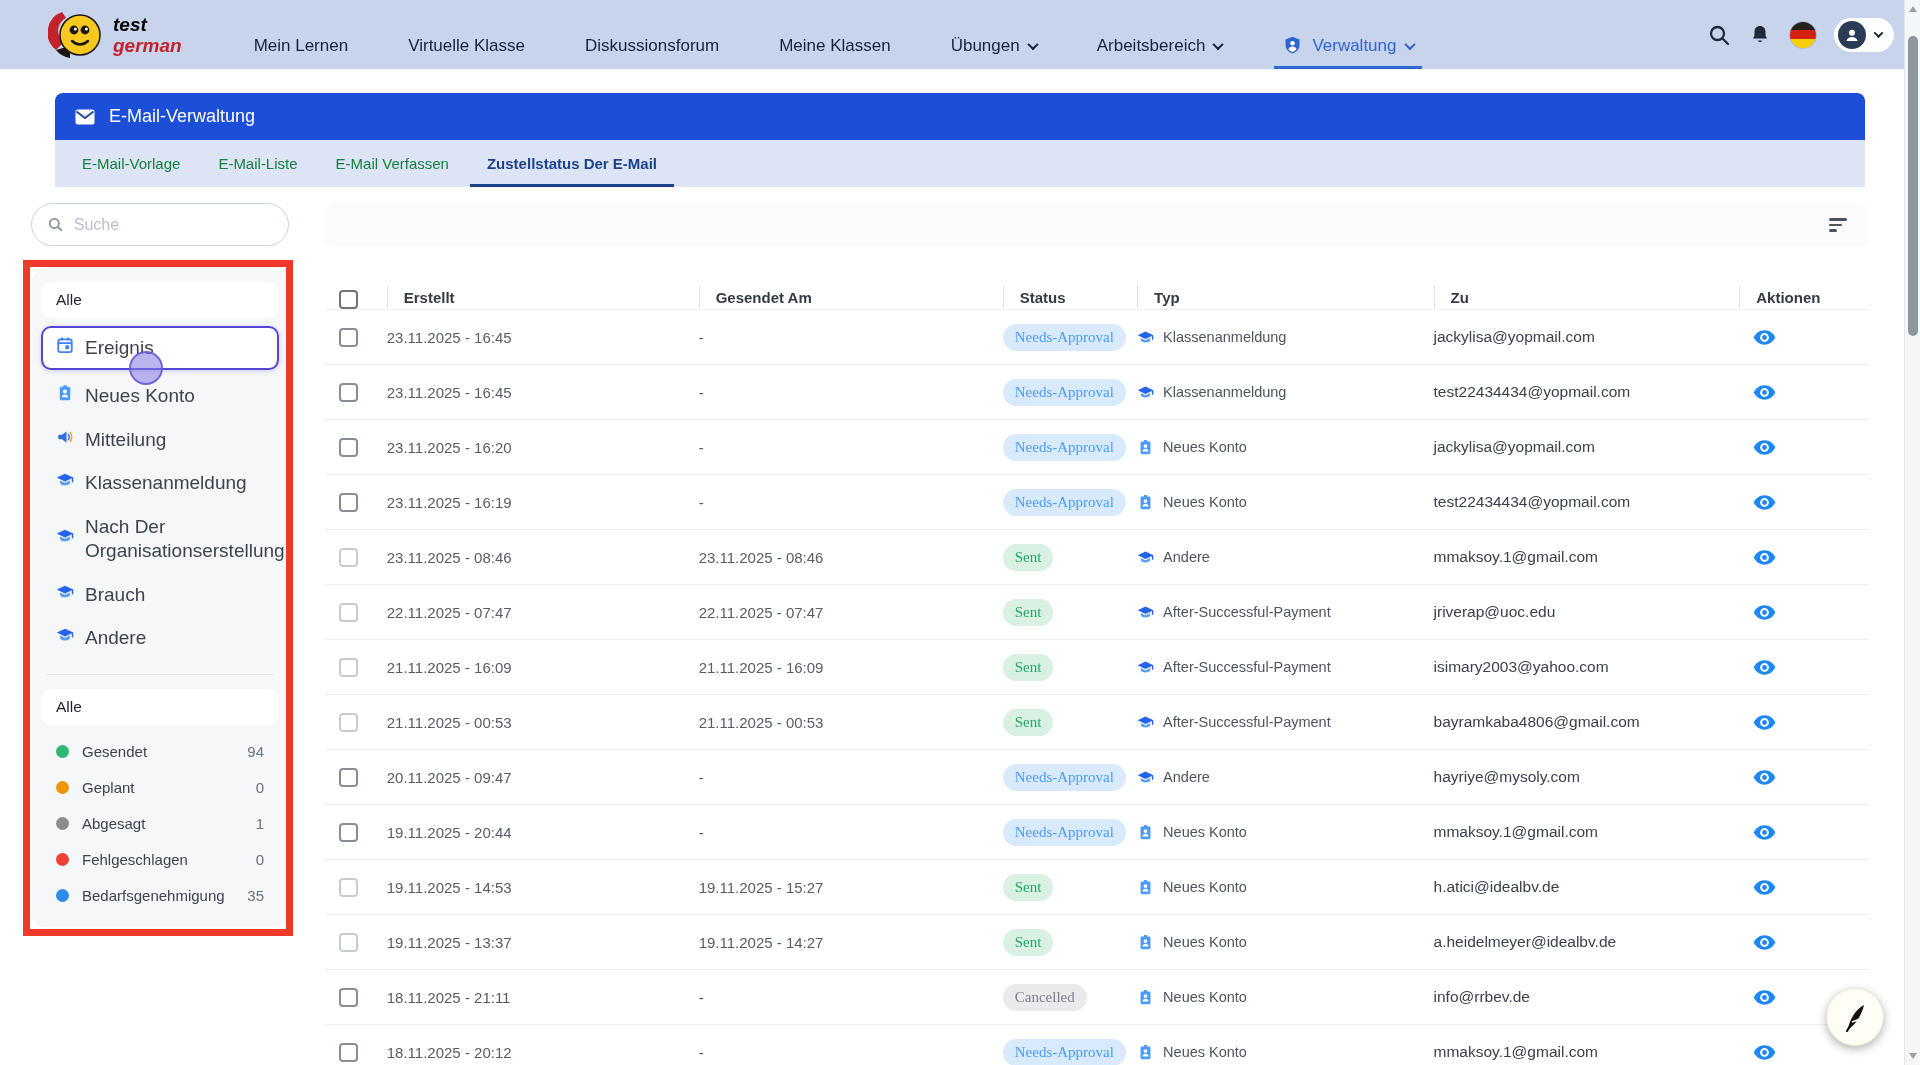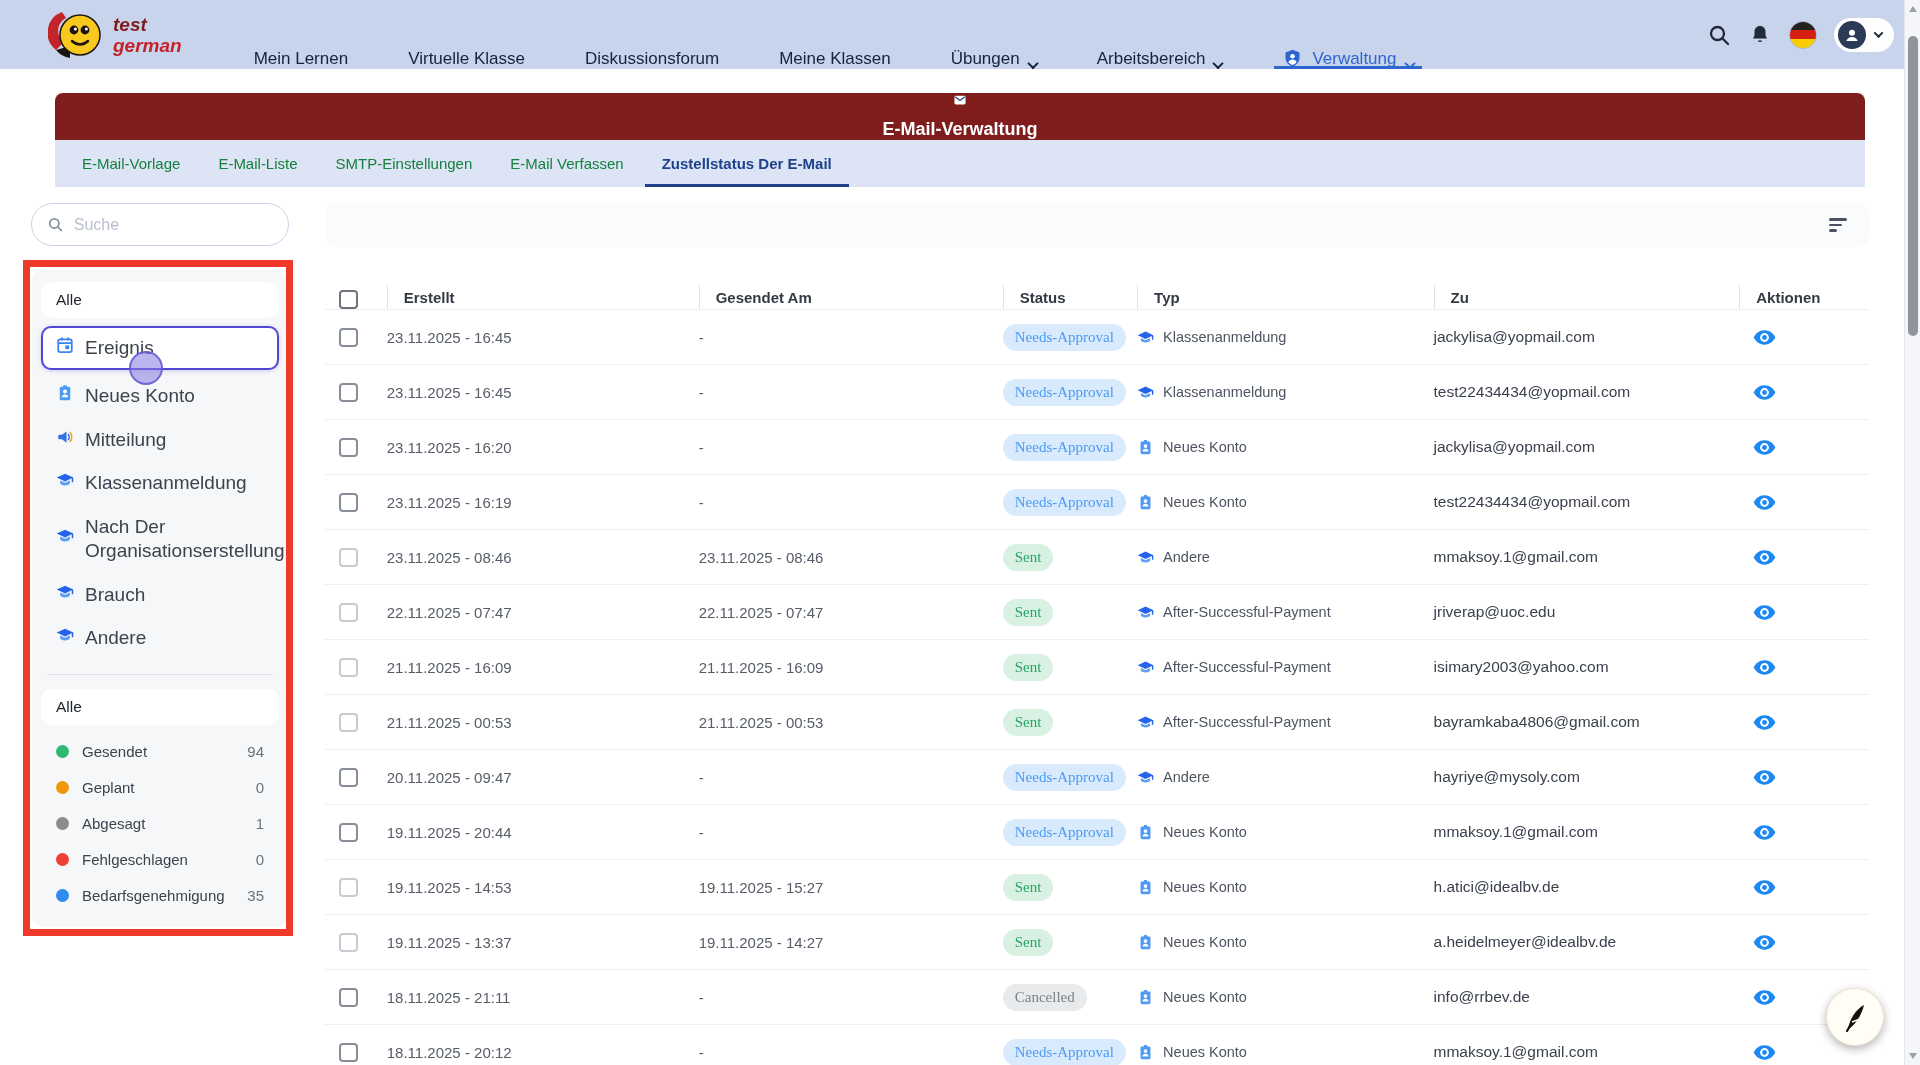--- a/index.html
+++ b/index.html
@@ -3,37 +3,37 @@
 <meta charset="utf-8">
 <style>
   * { margin:0; padding:0; box-sizing:border-box; }
   html,body { width:1920px; height:1065px; overflow:hidden; background:#fff;
     font-family:"Liberation Sans", sans-serif; }
 
   
   .topnav { height:69px; background:#c8d3ec; display:flex; align-items:stretch; padding:0 26px 0 48px; position:relative; }
   .logo { display:flex; align-items:center; gap:9px; margin-right:72px; cursor:pointer; }
   .logo-text { display:flex; flex-direction:column; line-height:1; font-style:italic; font-weight:bold; }
-  .logo-text .t1 { color:#7f1d1d; font-size:19px; }
+  .logo-text .t1 { color:#000000; font-size:19px; }
   .logo-text .t2 { color:#c4232b; font-size:19px; margin-top:2px; }
   .nav-items { display:flex; gap:60px; align-items:stretch; }
-  .nav-item { display:flex; align-items:flex-end; gap:9px; font-size:17px; color:#15233c; position:relative; cursor:pointer; white-space:nowrap;margin-top:22px; }
+  .nav-item { display:flex; align-items:center; gap:9px; font-size:17px; color:#15233c; position:relative; cursor:pointer; white-space:nowrap;margin-top:22px; }
   .nav-item.active { color:#2e66d0; }
   .nav-item.active::after { content:""; position:absolute; left:-8px; right:-8px; bottom:0; height:3px; background:#2e66d0; }
   .chev { width:8px; height:8px; border-right:2px solid currentColor; border-bottom:2px solid currentColor; transform:rotate(45deg) translate(-1px,-1px); }
   .nav-right { margin-left:auto; display:flex; align-items:center; gap:17px; }
   .icon-btn { display:flex; align-items:center; justify-content:center; cursor:pointer; }
   .flag { width:28px; height:28px; border-radius:50%; overflow:hidden; display:flex; flex-direction:column; border:1px solid rgba(0,0,0,.15); }
   .flag div { flex:1; }
   .avatar-pill { background:#fff; border-radius:19px; height:34px; padding:0 12px 0 4px; display:flex; align-items:center; gap:9px; cursor:pointer; }
   .avatar-circle { width:28px; height:28px; border-radius:50%; background:#2b3a55; display:flex; align-items:center; justify-content:center; }
   .avatar-pill .chev { border-color:#1f2937; width:7px; height:7px; }
 
   
-  .card-header { margin:24px 55px 0; height:47px; background:#7f1d1d; border-radius:8px 8px 0 0; display:flex; align-items:center; gap:12px; padding:0 18px; color:#fff; font-size:18px; font-weight:bold;flex-direction:column; }
+  .card-header { margin:24px 55px 0; height:47px; background:#1d4ed8; border-radius:8px 8px 0 0; display:flex; align-items:center; gap:12px; padding:0 18px; color:#fff; font-size:18px; font-weight:normal; }
   .tabs { margin:0 55px; background:#dce4f6; display:flex; padding:0 8px; height:47px; }
   .tab { padding:0 19px; display:flex; align-items:center; font-size:15px; color:#15803d; position:relative; cursor:pointer; white-space:nowrap; }
   .tab.active { color:#1d4289; font-weight:bold; }
   .tab.active::after { content:""; position:absolute; left:2px; right:2px; bottom:0; height:3px; background:#1d4289; }
 
   
   .content { display:flex; padding:16px 51px 0 31px; gap:36px; height:869px; }
 
   
   .sidebar { width:258px; flex:none; }
@@ -214,23 +214,20 @@
 <div class="tabs">
 
     <div class="tab">
       <span>E-Mail-Vorlage</span>
     </div>
 
     <div class="tab">
       <span>E-Mail-Liste</span>
     </div>
 
-    <div class="tab">
-      <span>SMTP-Einstellungen</span>
-    </div>
 
     <div class="tab">
       <span>E-Mail Verfassen</span>
     </div>
 
     <div class="tab active">
       <span>Zustellstatus Der E-Mail</span>
     </div>
 
 </div>

